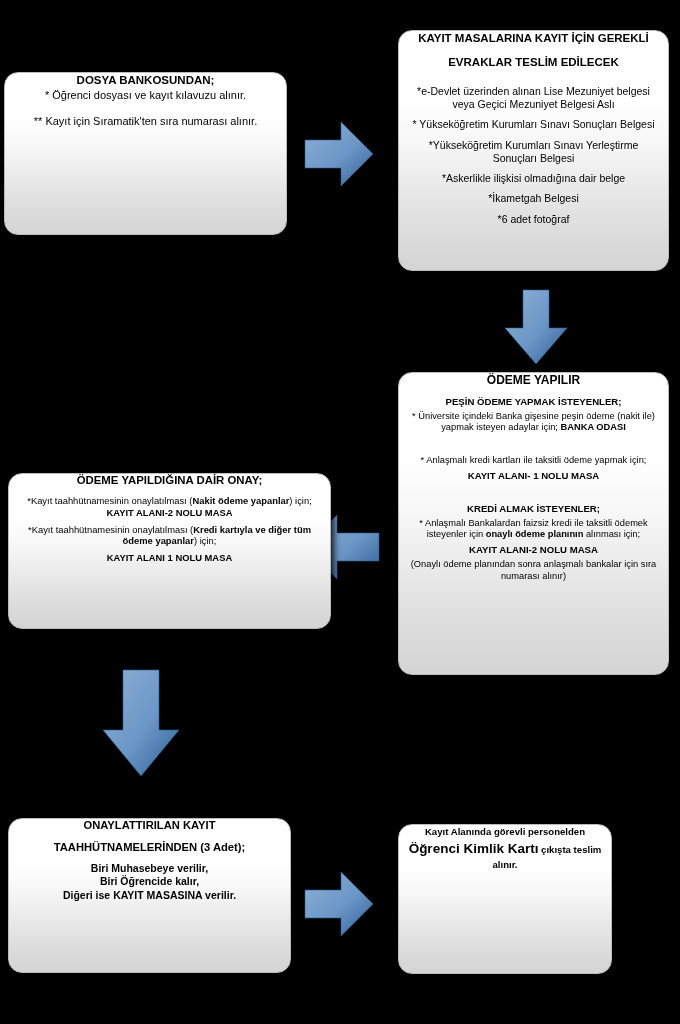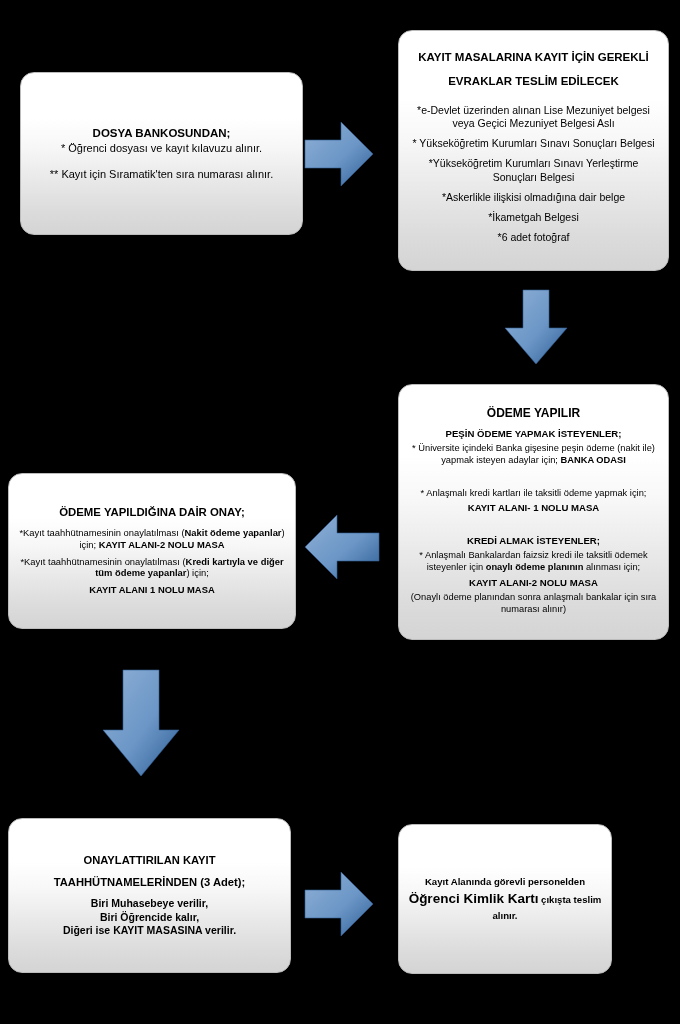--- a/index.html
+++ b/index.html
@@ -35,21 +35,21 @@
                 #ffffff 0%,
                 #ffffff 28%,
                 #f7f7f7 46%,
                 #e9e9e9 66%,
                 #dcdcdc 85%,
                 #d4d4d4 100%);
     box-shadow: 3px 4px 7px rgba(0,0,0,0.85),
                 0 0 2px rgba(0,0,0,0.6);
     display: flex;
     flex-direction: column;
-    justify-content: center;
+    justify-content: flex-start;
     align-items: center;
     text-align: center;
     overflow: hidden;
   }
 
   .node .inner {
     width: 100%;
     padding: 0 9px;
     box-sizing: border-box;
   }
@@ -69,43 +69,43 @@
     line-height: 1.26;
     margin: 0;
   }
   .gap-s { height: 6px; }
   .gap-m { height: 12px; }
   .gap-l { height: 18px; }
   b { font-weight: bold; }
 
   
   #node-dosya-bankosu {
-    left: 20px;  top: 72px;  width: 283px; height: 163px;
+    left: 4px;  top: 72px;  width: 283px; height: 163px;
     font-size: 11px;
   }
   #node-dosya-bankosu .n-title { font-size: 11.5px; }
   #node-dosya-bankosu .n-line  { font-size: 11px; }
 
   #node-evraklar {
     left: 398px; top: 30px; width: 271px; height: 241px;
     font-size: 10.5px;
   }
   #node-evraklar .n-title { font-size: 11.5px; margin-bottom: 10px; }
   #node-evraklar .n-line  { font-size: 10.5px; margin-bottom: 7px; }
 
   #node-odeme-yapilir {
-    left: 398px; top: 384px; width: 271px; height: 256px;
+    left: 398px; top: 372px; width: 271px; height: 303px;
     font-size: 9.3px;
   }
   #node-odeme-yapilir .n-title { font-size: 12px; margin-bottom: 8px; }
   #node-odeme-yapilir .n-sub   { font-size: 9.6px; margin-bottom: 3px; }
   #node-odeme-yapilir .n-line  { font-size: 9.3px; margin-bottom: 3px; }
 
   #node-odeme-onay {
-    left: 8px; top: 473px; width: 288px; height: 156px;
+    left: 8px; top: 473px; width: 323px; height: 156px;
     font-size: 9.4px;
   }
   #node-odeme-onay .n-title { font-size: 11.4px; margin-bottom: 7px; }
   #node-odeme-onay .n-line  { font-size: 9.4px; margin-bottom: 5px; }
 
   #node-taahhutname {
     left: 8px; top: 818px; width: 283px; height: 155px;
     font-size: 10.5px;
   }
   #node-taahhutname .n-title { font-size: 11.2px; margin-bottom: 8px; }

